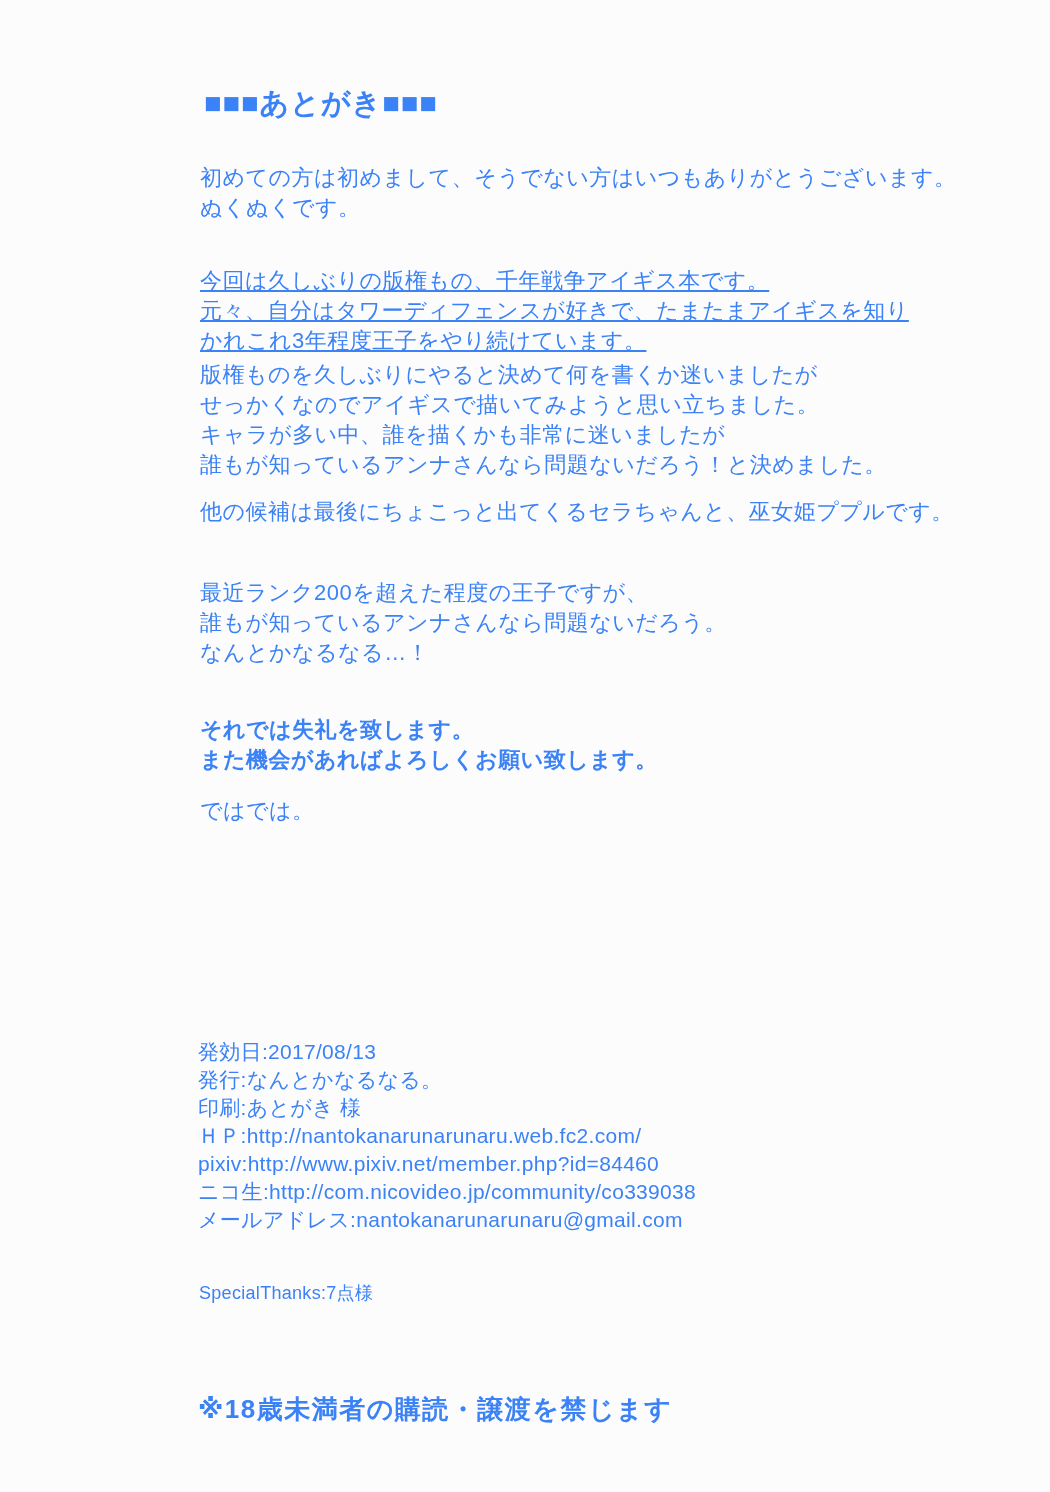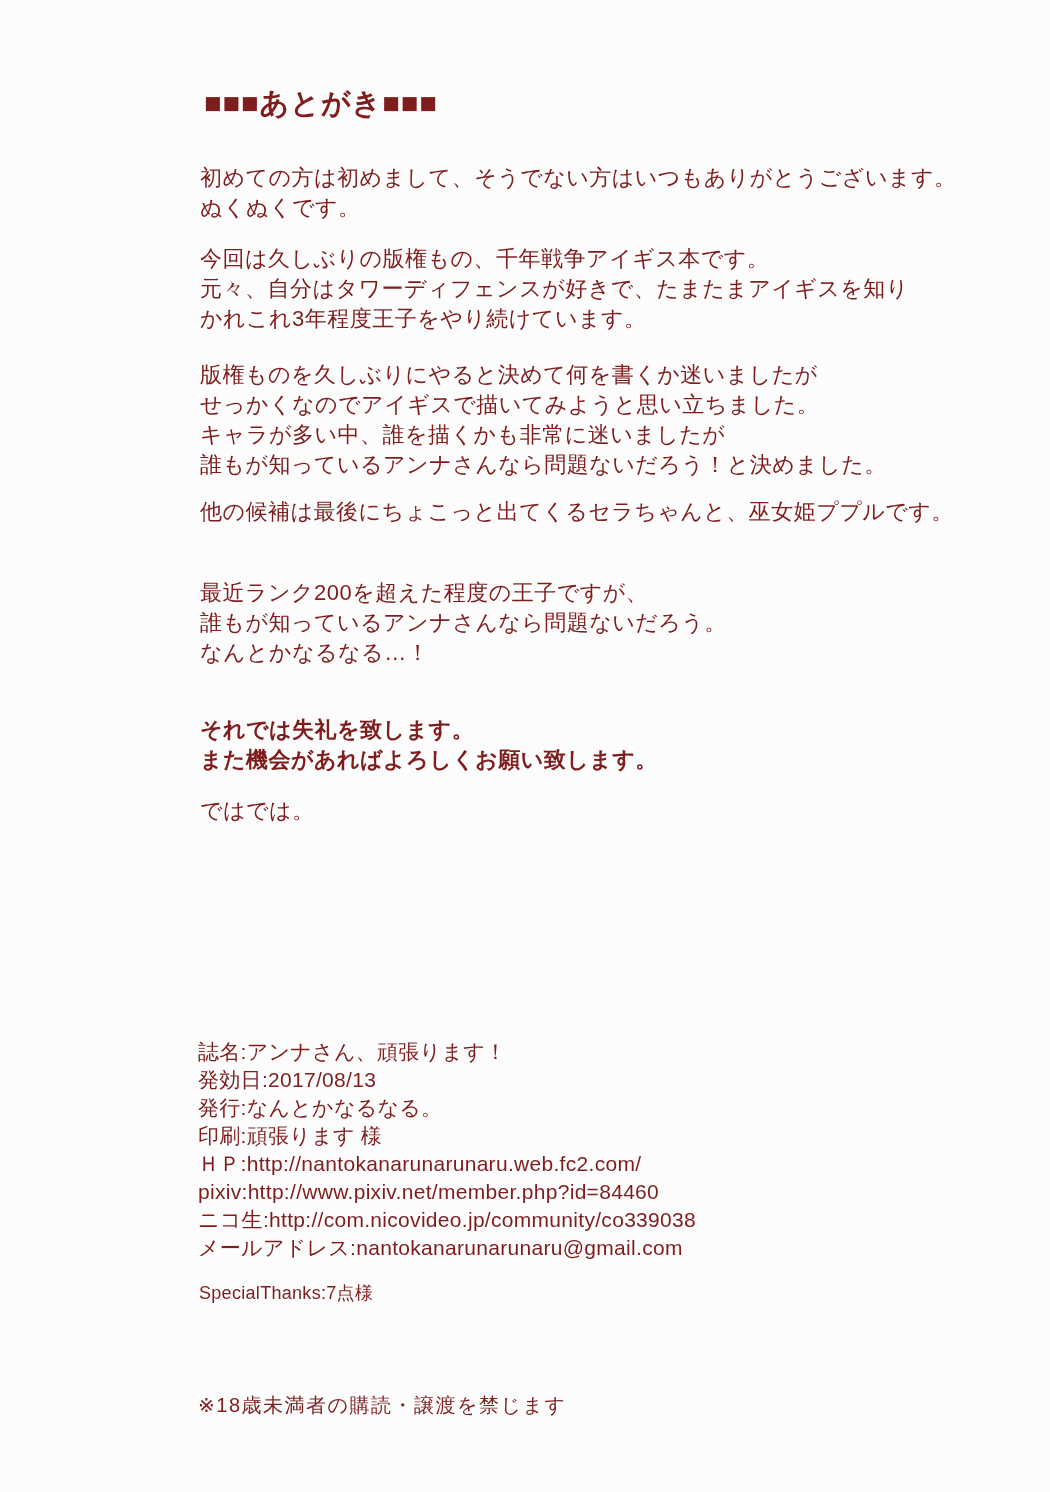--- a/index.html
+++ b/index.html
@@ -5,21 +5,21 @@
   html, body {
     margin: 0;
     padding: 0;
     background: #ffffff;
   }
   .page {
     position: relative;
     width: 1050px;
     height: 1492px;
     background: #fcfcfc;
-    color: #7f1d1d;
+    color: #3b82f6;
     font-family: "Liberation Sans", "DejaVu Sans", sans-serif;
     overflow: hidden;
   }
   .heading {
     position: absolute;
     font-size: 29px;
     font-weight: 600;
     letter-spacing: 1px;
     white-space: nowrap;
   }
@@ -31,21 +31,21 @@
     left: 200px;
     font-size: 22px;
     line-height: 30px;
     font-weight: 500;
     letter-spacing: 0.5px;
     white-space: nowrap;
   }
   .para p { margin: 0; }
 
   .para-1 { top: 163px; }
-  .para-2 { top: 244px; }
+  .para-2 { top: 266px; text-decoration: underline; }
   .para-3 { top: 360px; }
   .para-4 { top: 497px; }
   .para-5 { top: 578px; }
   .para-6 { top: 715px; font-weight: bold; }
   .para-7 { top: 796px; }
 
   .colophon-entries {
     position: absolute;
     left: 198px;
     top: 1038px;
@@ -63,22 +63,22 @@
     top: 1281px;
     font-size: 18px;
     font-weight: 500;
     letter-spacing: 0.3px;
     white-space: nowrap;
   }
   .age-warning {
     position: absolute;
     left: 198px;
     top: 1392px;
-    font-size: 20px;
-    font-weight: 400;
+    font-size: 26px;
+    font-weight: 700;
     letter-spacing: 1.5px;
     white-space: nowrap;
   }
 </style>
 </head>
 <body>
 
 <div class="page">
 
   <div class="heading heading-afterword">■■■あとがき■■■</div>
@@ -115,24 +115,23 @@
     <p>それでは失礼を致します。</p>
     <p>また機会があればよろしくお願い致します。</p>
   </div>
 
   <div class="para para-7">
     <p>ではでは。</p>
   </div>
 
 
   <div class="colophon-entries">
-    <p>誌名:アンナさん、頑張ります！</p>
     <p>発効日:2017/08/13</p>
     <p>発行:なんとかなるなる。</p>
-    <p>印刷:頑張ります 様</p>
+    <p>印刷:あとがき 様</p>
     <p>ＨＰ:http://nantokanarunarunaru.web.fc2.com/</p>
     <p>pixiv:http://www.pixiv.net/member.php?id=84460</p>
     <p>ニコ生:http://com.nicovideo.jp/community/co339038</p>
     <p>メールアドレス:nantokanarunarunaru@gmail.com</p>
   </div>
 
   <div class="special-thanks">SpecialThanks:7点様</div>
 
   <div class="age-warning">※18歳未満者の購読・譲渡を禁じます</div>
 

